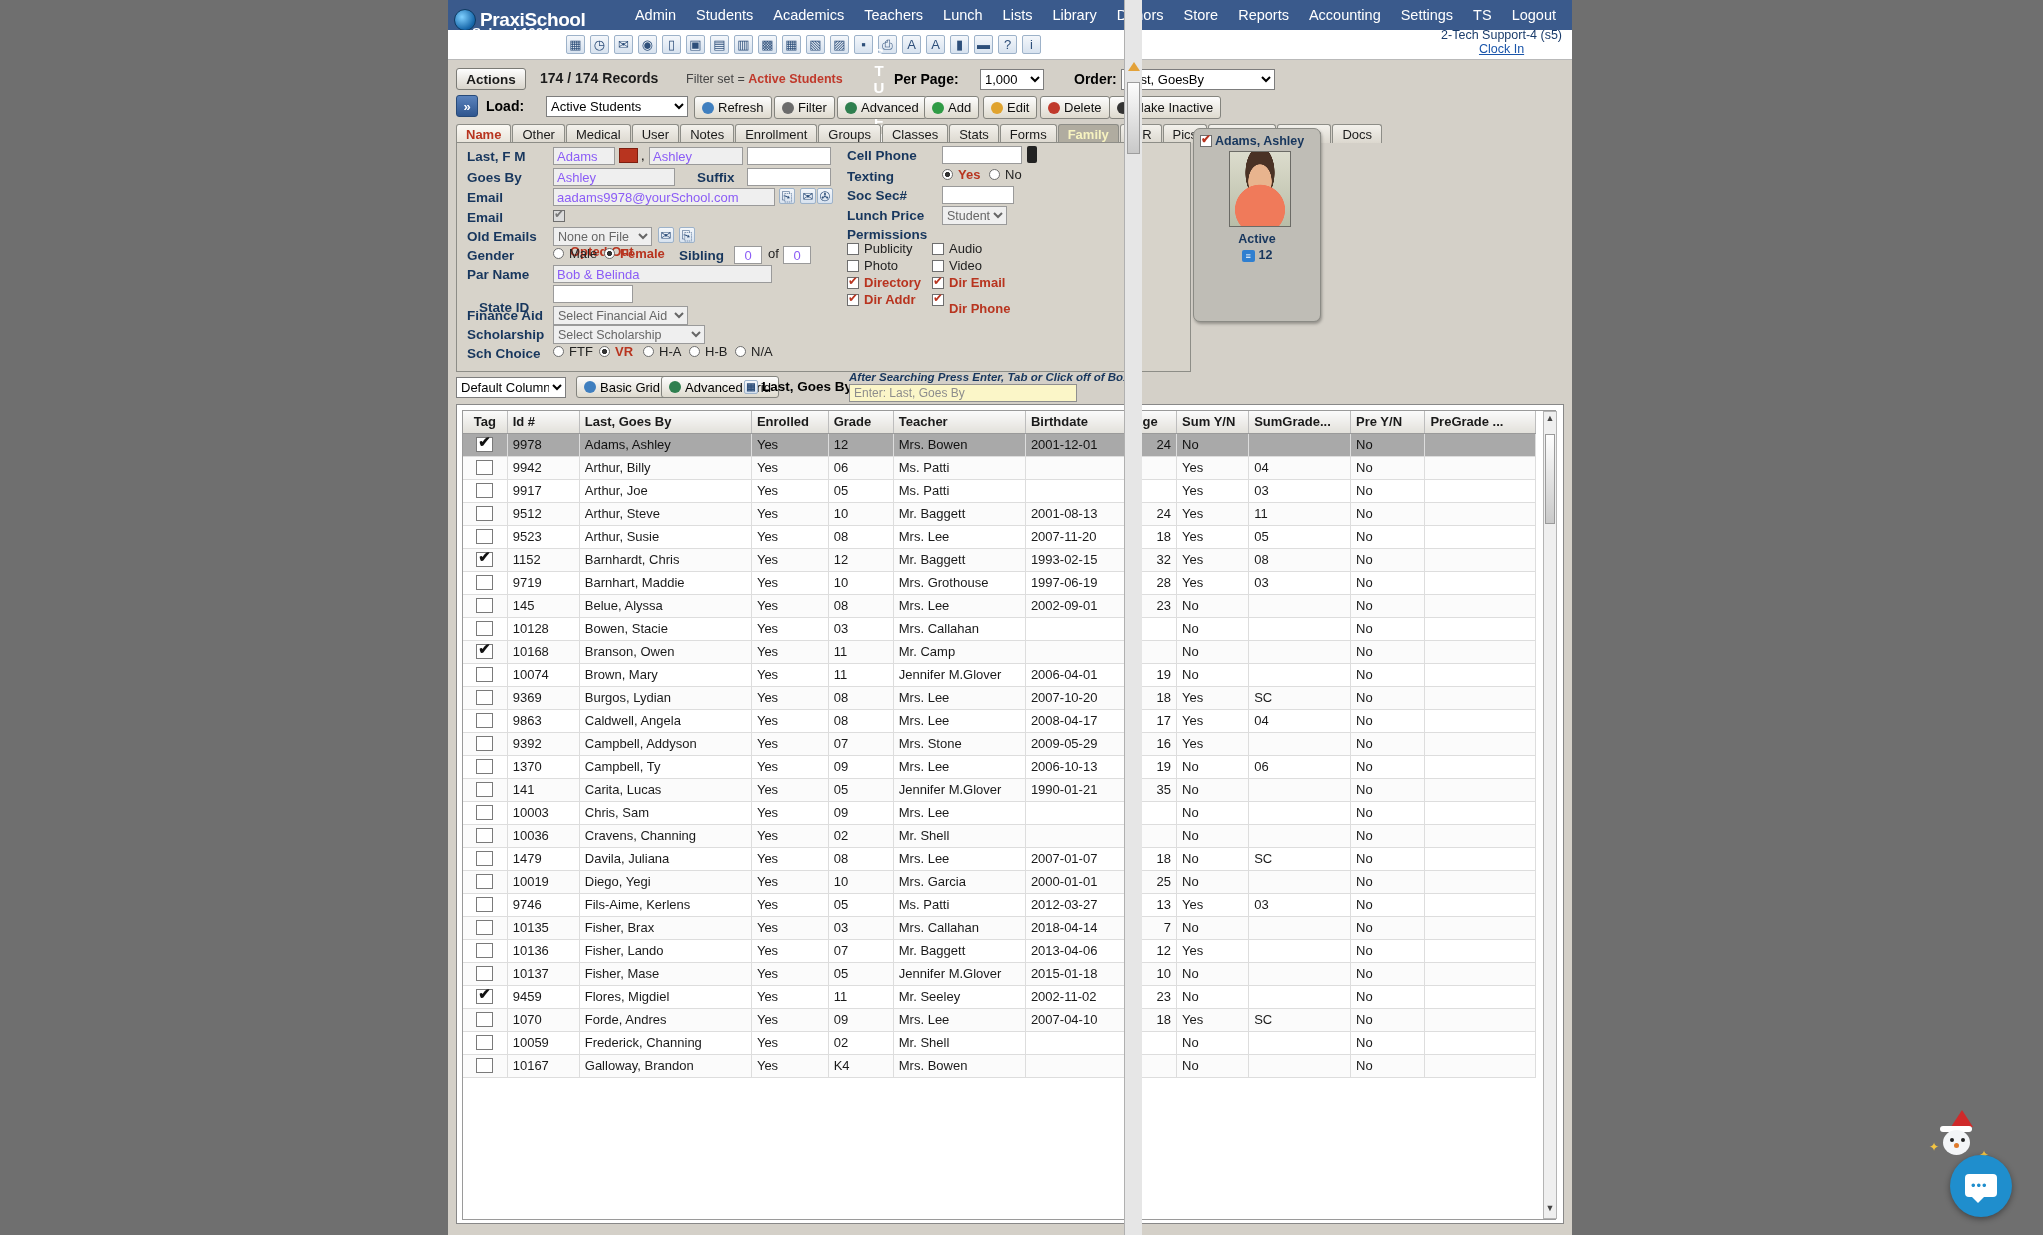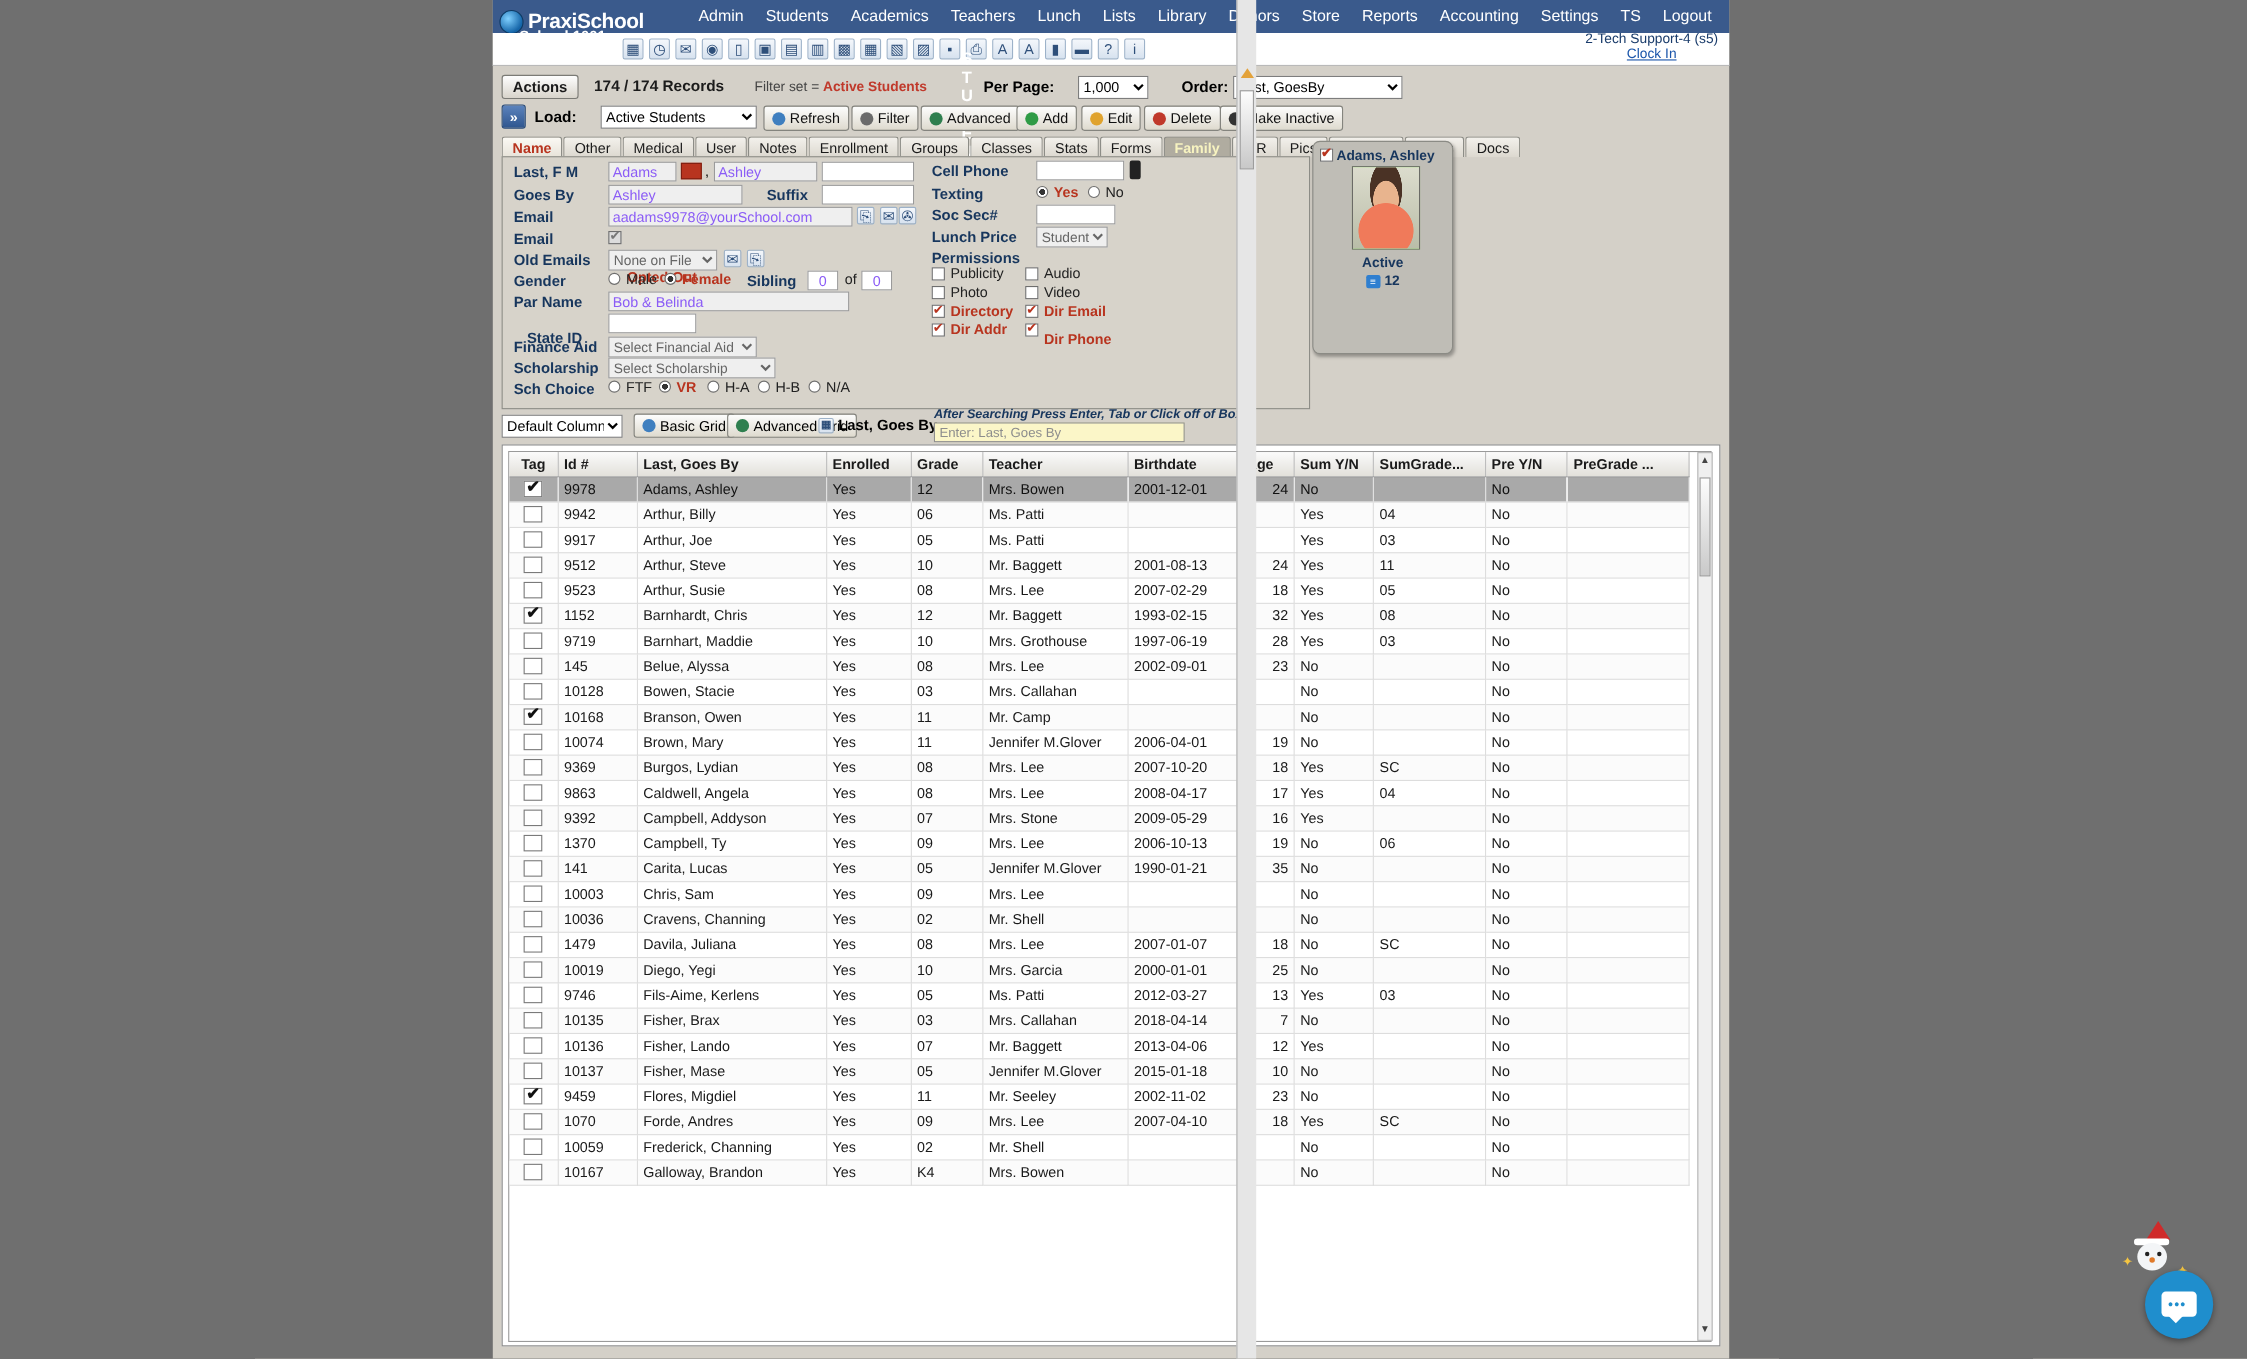--- a/index.html
+++ b/index.html
@@ -680,21 +680,21 @@
             </tr>
             <tr>
               <td style="text-align: center;">
                 <div class="tagbox"></div>
               </td>
               <td>9523</td>
               <td>Arthur, Susie</td>
               <td>Yes</td>
               <td>08</td>
               <td>Mrs. Lee</td>
-              <td>2007-02-29</td>
+              <td>2007-11-20</td>
               <td style="text-align: right;">18</td>
               <td>Yes</td>
               <td>05</td>
               <td>No</td>
               <td></td>
             </tr>
             <tr class="alt">
               <td style="text-align: center;">
                 <div class="tagbox on"></div>
               </td>

